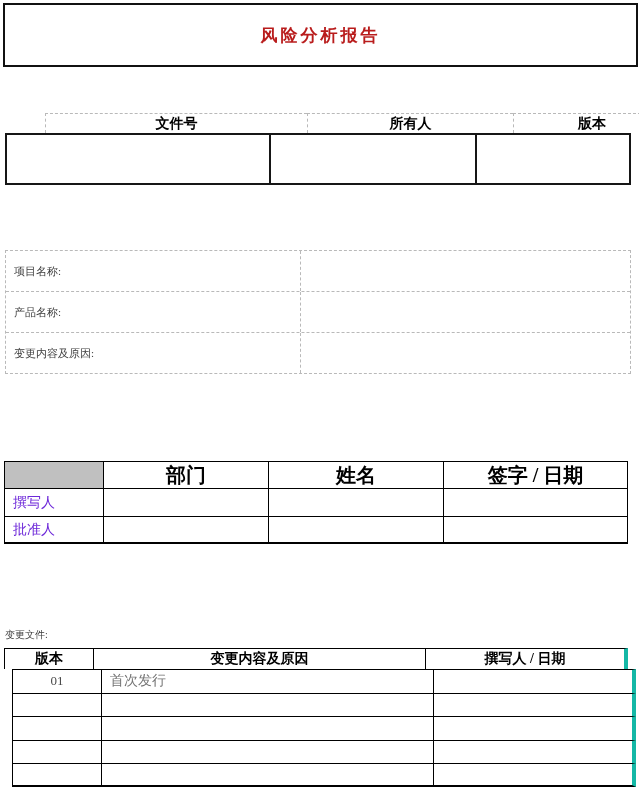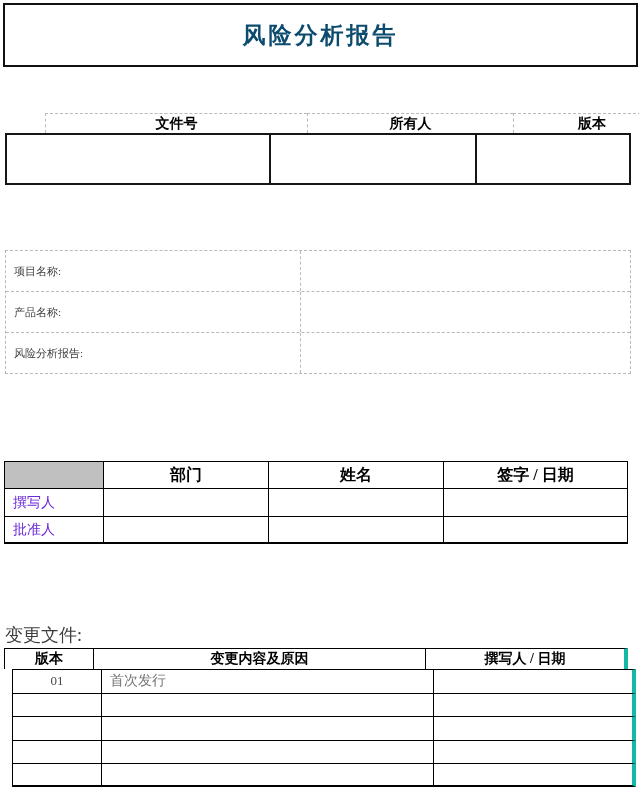--- a/index.html
+++ b/index.html
@@ -14,21 +14,21 @@
   }
   .cell { display:flex; align-items:center; box-sizing:border-box; overflow:hidden; }
   .center { justify-content:center; text-align:center; }
 
   
   .title-box {
     position:absolute; left:3px; top:3px; width:631px; height:60px;
     border:2px solid #111; display:flex; align-items:center; justify-content:center;
     box-sizing:content-box;
   }
-  .title-text { font-size:23px; font-weight:bold; letter-spacing:3px; color:#0c4a6e; }
+  .title-text { font-size:17px; font-weight:bold; letter-spacing:3px; color:#b91c1c; }
 
   
   .doc-table { position:absolute; left:5px; top:113px; width:626px; }
   .doc-header { display:grid; grid-template-columns:262px 206px 158px; height:20px;padding-left:40px; }
   .doc-header .cell {
     border-top:1px dashed #b9b9b9; border-left:1px dashed #b9b9b9;
     font-weight:bold; font-size:14px; color:#000;
   }
   .doc-header .cell:last-child { border-right:1px dashed #b9b9b9; }
   .doc-body { display:grid; grid-template-columns:262px 206px 158px; height:48px; border:2px solid #161616; }
@@ -45,28 +45,28 @@
   .info-row .value { border-left:1px dashed #b9b9b9; }
 
   
   .sign-table { position:absolute; left:4px; top:461px; width:624px; }
   .sign-row { display:grid; grid-template-columns:99px 165px 175px 185px; }
   .sign-row.hdr { height:27px; }
   .sign-row.body { height:28px; }
   .sign-table .cell { border-left:1px solid #000; border-top:1px solid #000; }
   .sign-row .cell:last-child { border-right:1px solid #000; }
   .sign-row:last-child .cell { border-bottom:2px solid #000; }
-  .sign-row.hdr .cell { font-weight:bold; font-size:16px; color:#000; }
+  .sign-row.hdr .cell { font-weight:bold; font-size:20px; color:#000; }
   .corner { background:#c0c0c0; }
   .role { padding-left:8px; font-size:14px; font-weight:normal; color:#6d28d9; }
 
   
   .change-label {
     position:absolute; left:5px; top:624px; height:22px;
-    font-size:18px; color:#3d3d3d; display:flex; align-items:center;font-family:Liberation Serif, serif;
+    font-size:10px; color:#3d3d3d; display:flex; align-items:center;font-family:Liberation Serif, serif;
   }
   .change-table { position:absolute; left:4px; top:648px; width:624px; }
   .chg-row { display:grid; grid-template-columns:89px 332px 203px; }
   .chg-row.hdr { height:21px; }
   .chg-row.body { height:23.6px;margin-left:8px; }
   .change-table .cell { border-left:1px solid #000; border-top:1px solid #000; }
   .chg-row .cell:last-child { border-right:4px solid #14b8a6; }
   .chg-row:last-child .cell { border-bottom:2px solid #000; }
   .chg-row.hdr .cell { font-weight:bold; font-size:14px; color:#000; }
   .chg-version { font-size:13px; color:#4a4a4a; }
@@ -97,21 +97,21 @@
   <div class="info-table">
     <div class="info-row">
       <div class="cell label">项目名称:</div>
       <div class="cell value"></div>
     </div>
     <div class="info-row">
       <div class="cell label">产品名称:</div>
       <div class="cell value"></div>
     </div>
     <div class="info-row">
-      <div class="cell label">风险分析报告:</div>
+      <div class="cell label">变更内容及原因:</div>
       <div class="cell value"></div>
     </div>
   </div>
 
   <div class="sign-table">
     <div class="sign-row hdr">
       <div class="cell corner"></div>
       <div class="cell center">部门</div>
       <div class="cell center">姓名</div>
       <div class="cell center">签字 / 日期</div>

